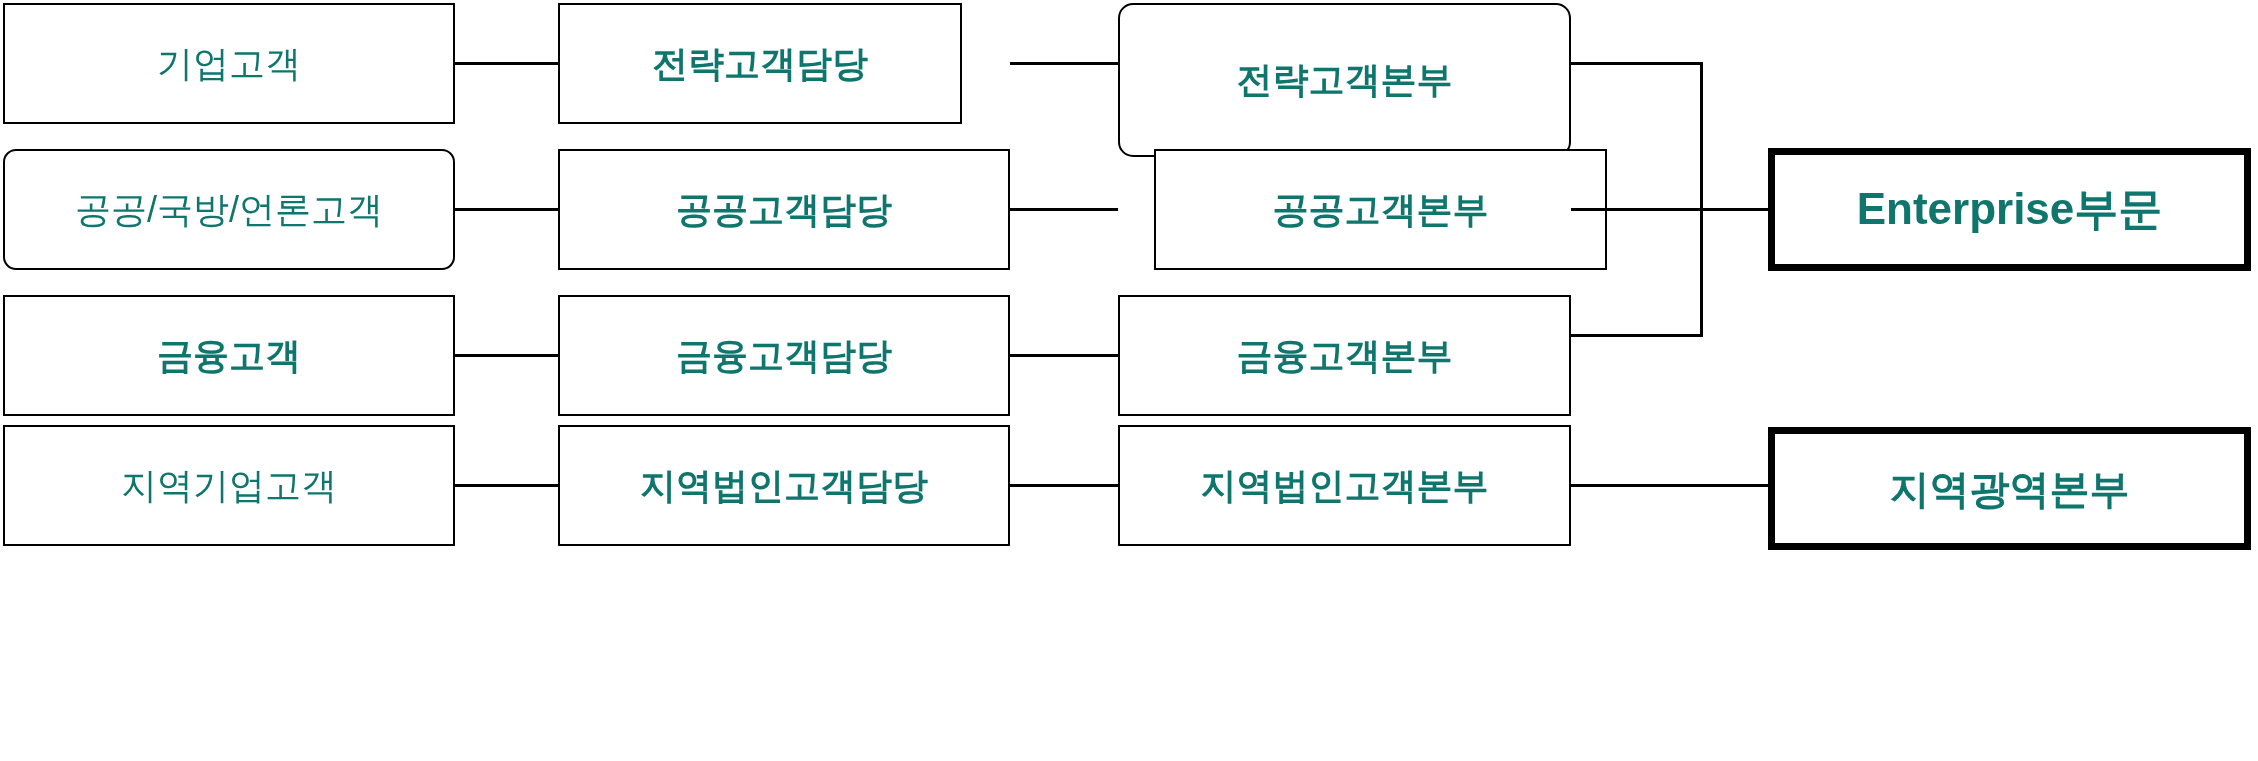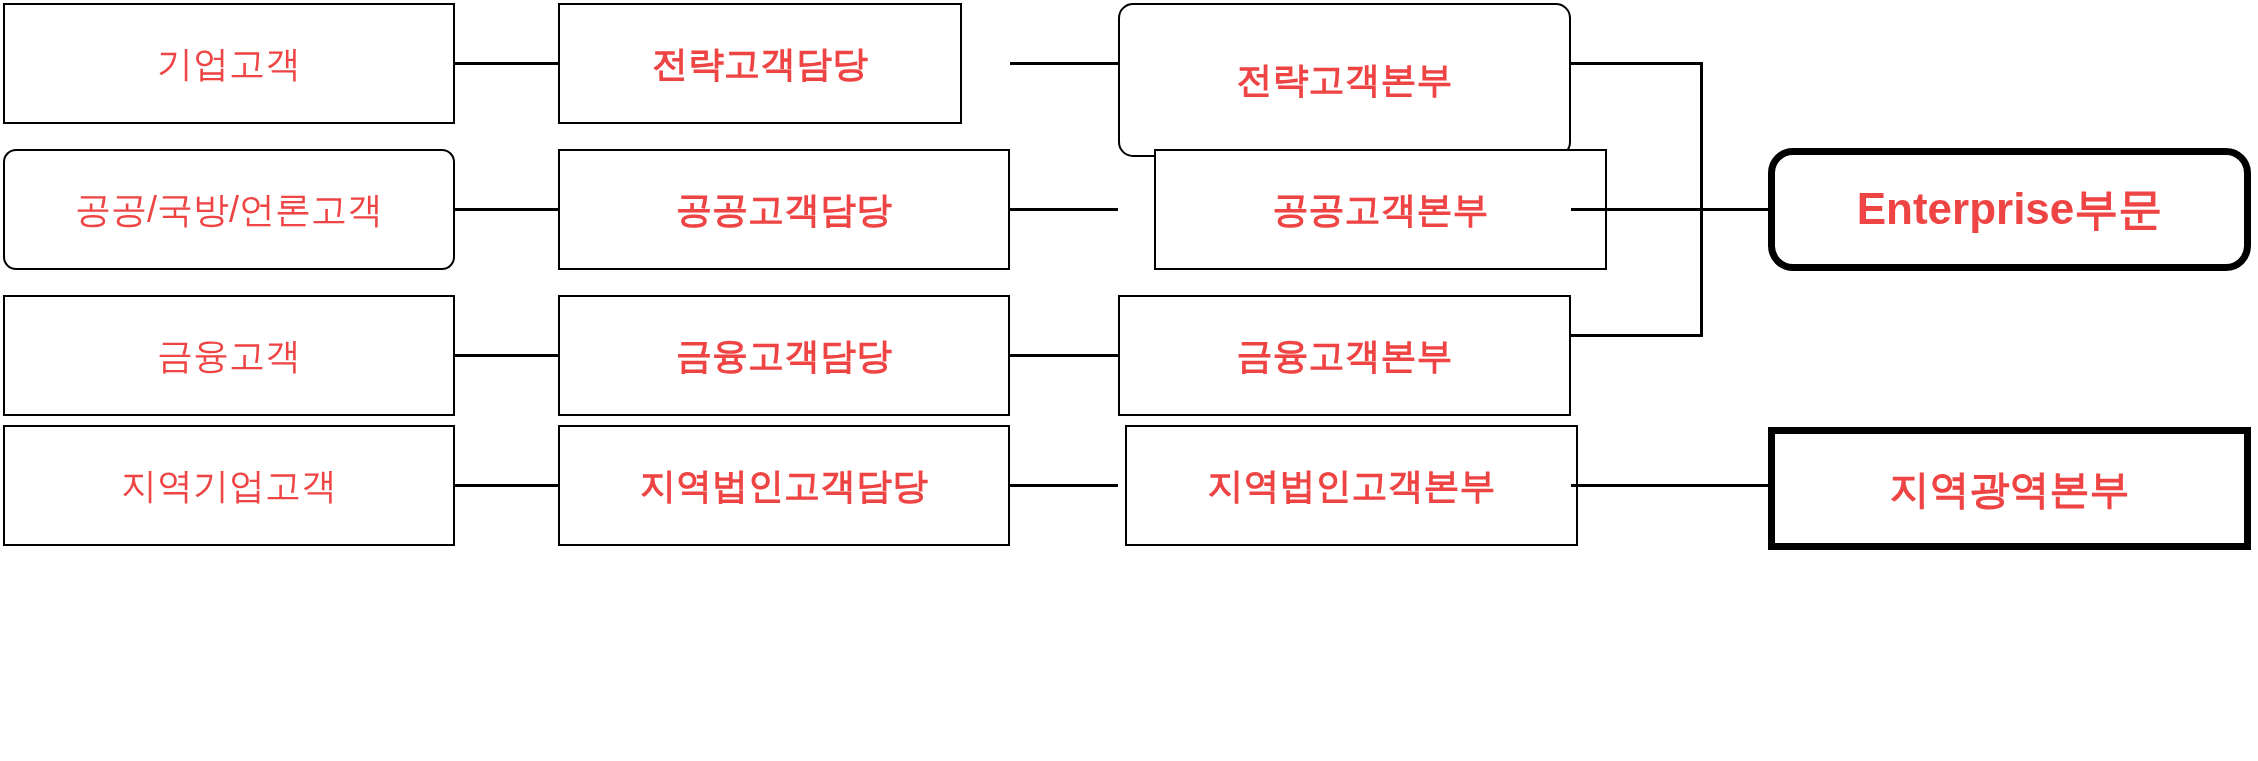--- a/index.html
+++ b/index.html
@@ -20,21 +20,21 @@
 
   
   .node {
     position: absolute;
     box-sizing: border-box;
     background: #ffffff;
     display: flex;
     align-items: center;
     justify-content: center;
     text-align: center;
-    color: #ef4444;
+    color: #0f766e;
     line-height: 1.1;
     white-space: nowrap;
   }
   .node.thin {
     border: 2px solid #000000;
   }
   .node.thick {
     border: 7px solid #000000;
   }
   .node.regular {
@@ -78,43 +78,43 @@
   <div class="conn-h" style="left:455px; top:208px; width:103px;"></div>
 
   <div class="node thin bold" style="left:558px; top:149px; width:452px; height:121px; font-size:36px;">공공고객담당</div>
 
   <div class="conn-h" style="left:1010px; top:208px; width:108px;"></div>
 
   <div class="node thin bold" style="left:1118px; top:149px; width:453px; height:121px; font-size:36px;margin-left:36px;">공공고객본부</div>
 
   <div class="conn-h" style="left:1571px; top:208px; width:197px;"></div>
 
-  <div class="node thin regular" style="left:3px; top:295px; width:452px; height:121px; font-size:36px;">금융고객</div>
+  <div class="node thin regular" style="left:3px; top:295px; width:452px; height:121px; font-size:36px;font-weight:bold;">금융고객</div>
 
   <div class="conn-h" style="left:455px; top:354px; width:103px;"></div>
 
   <div class="node thin bold" style="left:558px; top:295px; width:452px; height:121px; font-size:36px;">금융고객담당</div>
 
   <div class="conn-h" style="left:1010px; top:354px; width:108px;"></div>
 
   <div class="node thin bold" style="left:1118px; top:295px; width:453px; height:121px; font-size:36px;">금융고객본부</div>
 
   <div class="conn-h" style="left:1571px; top:334px; width:132px;"></div>
 
   <div class="conn-v" style="left:1700px; top:62px; height:275px;"></div>
 
-  <div class="node thick bold" style="left:1768px; top:148px; width:483px; height:123px; font-size:44px;border-radius:25px;">Enterprise부문</div>
+  <div class="node thick bold" style="left:1768px; top:148px; width:483px; height:123px; font-size:44px;">Enterprise부문</div>
 
   <div class="node thin regular" style="left:3px; top:425px; width:452px; height:121px; font-size:36px;">지역기업고객</div>
 
   <div class="conn-h" style="left:455px; top:484px; width:103px;"></div>
 
   <div class="node thin bold" style="left:558px; top:425px; width:452px; height:121px; font-size:36px;">지역법인고객담당</div>
 
   <div class="conn-h" style="left:1010px; top:484px; width:108px;"></div>
 
-  <div class="node thin bold" style="left:1118px; top:425px; width:453px; height:121px; font-size:36px;margin-left:7px;">지역법인고객본부</div>
+  <div class="node thin bold" style="left:1118px; top:425px; width:453px; height:121px; font-size:36px;">지역법인고객본부</div>
 
   <div class="conn-h" style="left:1571px; top:484px; width:197px;"></div>
 
   <div class="node thick bold" style="left:1768px; top:427px; width:483px; height:123px; font-size:40px;">지역광역본부</div>
 
 </div>
 
 </body></html>

